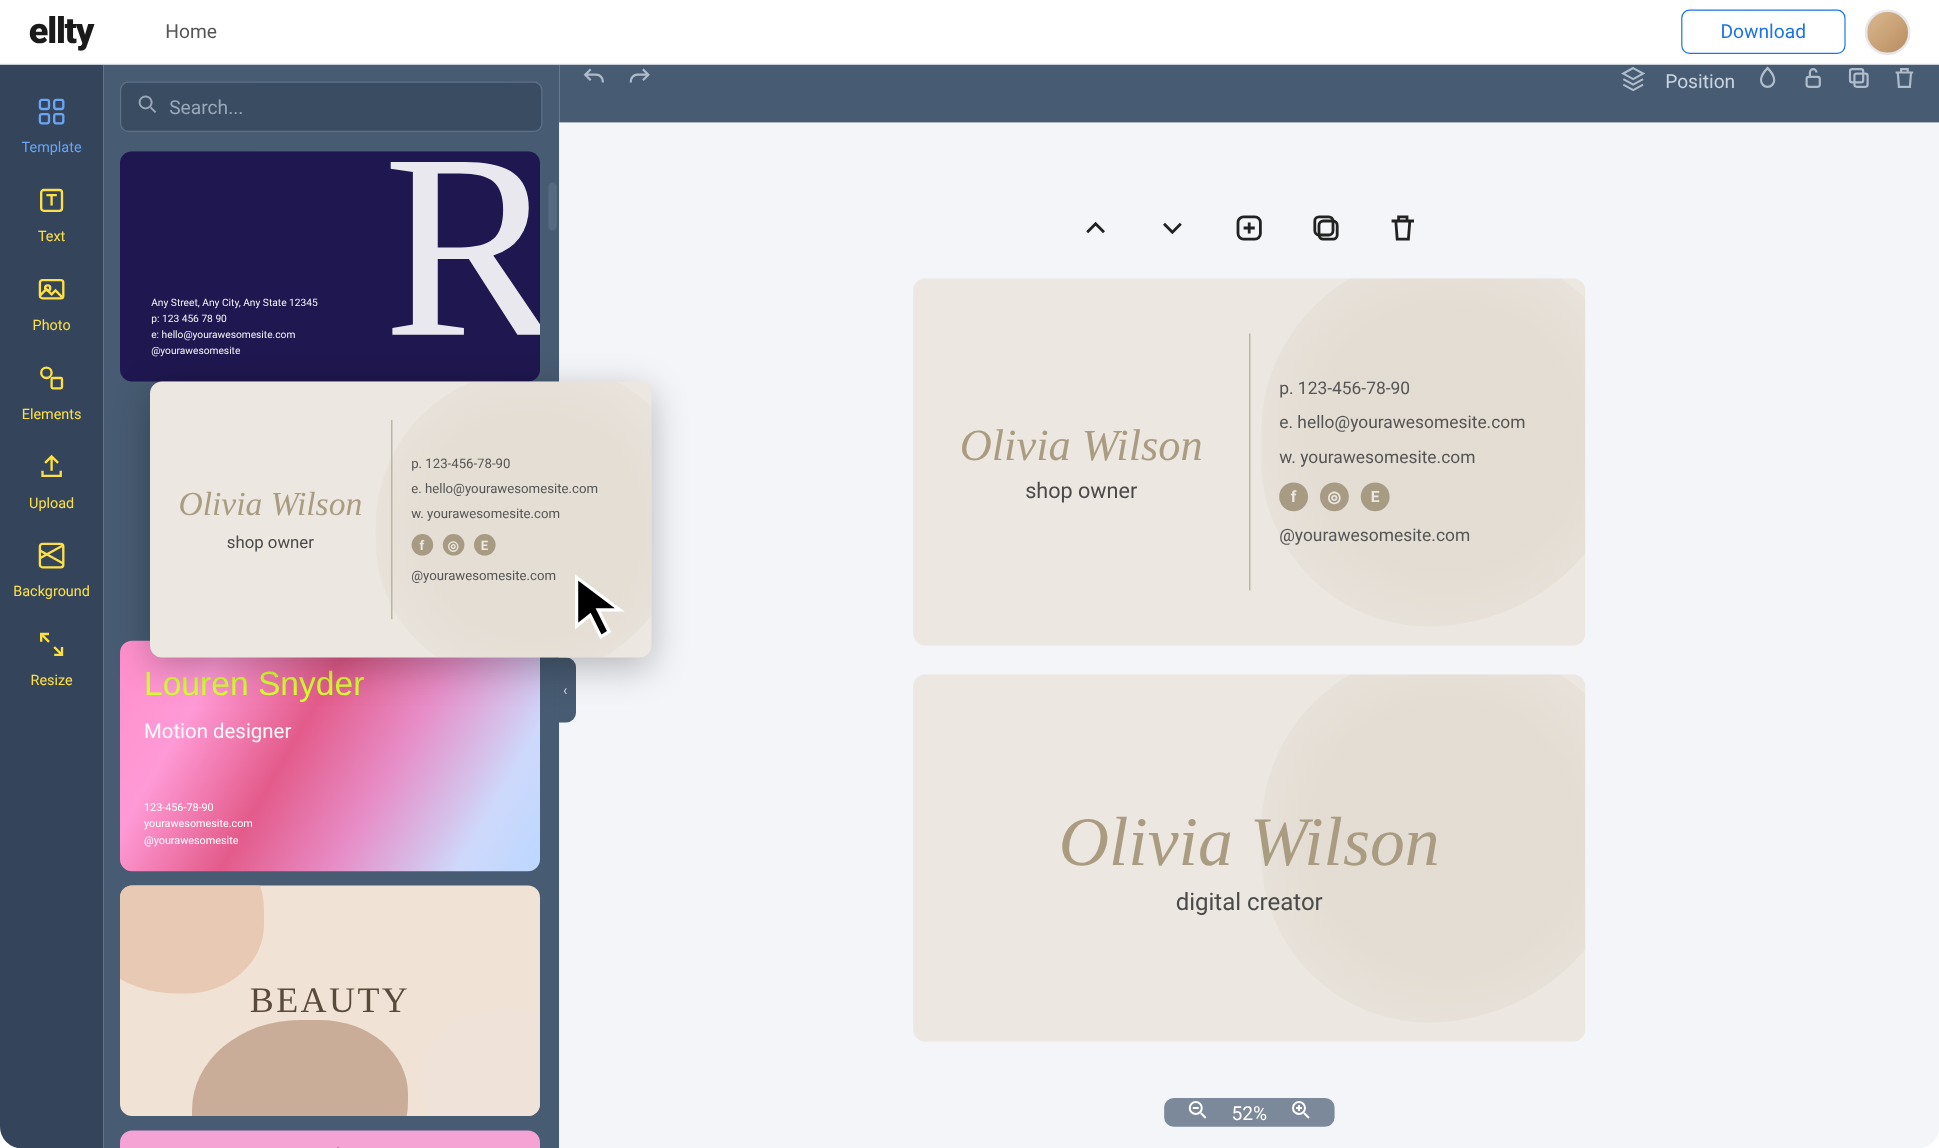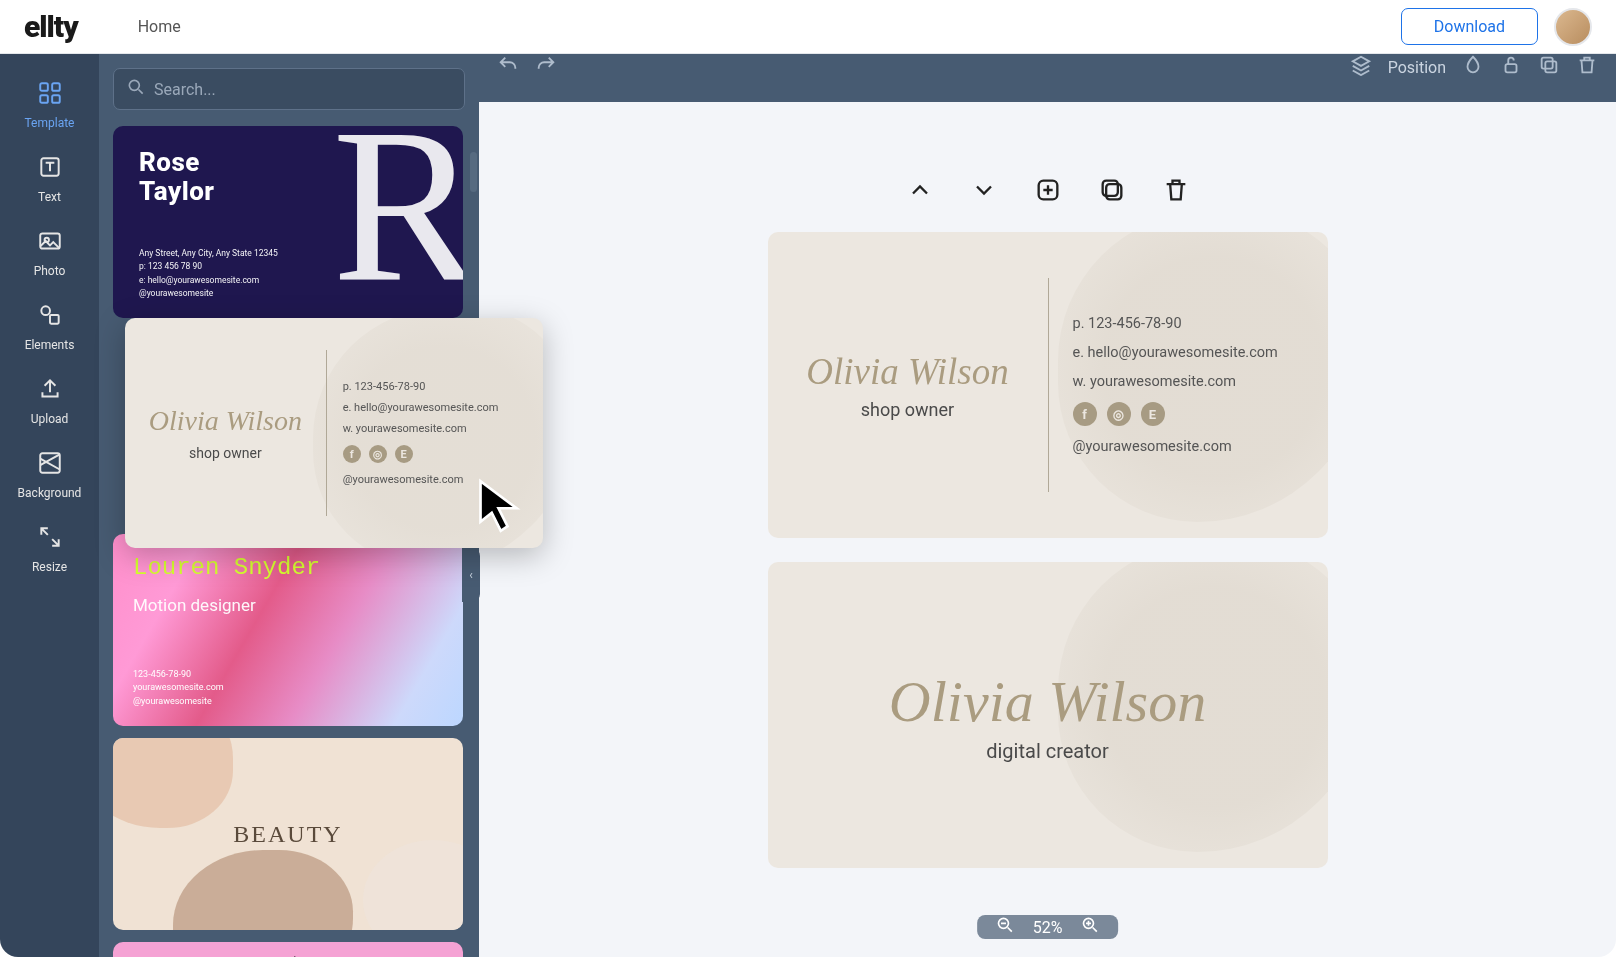--- a/index.html
+++ b/index.html
@@ -62,35 +62,35 @@
       background: linear-gradient(135deg, #dbb88f, #b88d5f);
       border: 2px solid #e5e7eb;
     }
     
     .main-area {
       display: flex;
       height: calc(100% - 54px);
     }
     
     .left-toolbar {
-      width: 99px;
+      width: 86px;
       background: #34455b;
       display: flex;
       flex-direction: column;
       align-items: center;
       padding-top: 14px;
     }
     .tool-item {
       width: 100%;
       display: flex;
       flex-direction: column;
       align-items: center;
       padding: 12px 0;
       cursor: pointer;
-      color: #e5e5e5;
+      color: #fde047;
       gap: 6px;
     }
     .tool-item.active {
       color: #6aa4f2;
     }
     .tool-item svg {
       width: 26px;
       height: 26px;
     }
     .tool-label {
@@ -193,22 +193,22 @@
       right: 8px;
       top: 8px;
       font-size: 100px;
       font-weight: 900;
       color: #d5ff2f;
       font-family: "Brush Script MT", cursive;
       line-height: 0.85;
     }
     .tpl-loren-name {
       color: #d5ff2f;
-      font-family: Liberation Mono, monospace;
-      font-size: 24px;
+      font-family: Liberation Sans, sans-serif;
+      font-size: 28px;
     }
     .tpl-loren-role {
       font-size: 17px;
       opacity: 0.95;
       margin-top: 14px;
     }
     .tpl-loren-details {
       position: absolute;
       bottom: 18px;
       left: 20px;
@@ -232,21 +232,21 @@
     .tpl-beauty .blob3 {
       position:absolute; width:140px; height:120px; background:#eee3d9;
       border-radius: 50%; bottom:-30px; right:-40px; opacity:0.9;
     }
     .tpl-beauty-title {
       position: absolute;
       top: 50%;
       left: 50%;
       transform: translate(-50%, -50%);
       font-family: Georgia, serif;
-      font-size: 24px;
+      font-size: 30px;
       color: #5a4a3b;
       letter-spacing: 2px;
     }
     
     .tpl-ramen {
       background: #f5a2d4;
       height: 55px;
       padding: 8px 18px;
       display:flex;
       align-items:center;
@@ -592,24 +592,20 @@
       <span><svg viewBox="0 0 24 24" fill="none" stroke="currentColor" stroke-width="2">
             <circle cx="10" cy="10" r="6"></circle>
             <path d="M20 20l-5-5"></path>
           </svg></span>
       <input class="search-input" placeholder="Search..." style="">
     </div>
     <div class="templates-scroll">
 
       <div class="template-card tpl-rose">
         <div class="big-r">R</div>
-        <div class="tpl-rose-name">
-          <div>Rose</div>
-          <div>Taylor</div>
-        </div>
         <div class="tpl-rose-details">
           <div>Any Street, Any City, Any State 12345</div>
           <div>p: 123 456 78 90</div>
           <div>e: hello@yourawesomesite.com</div>
           <div>@yourawesomesite</div>
         </div>
       </div>
 
       <div style="height:192px;flex-shrink:0;"></div>
 

